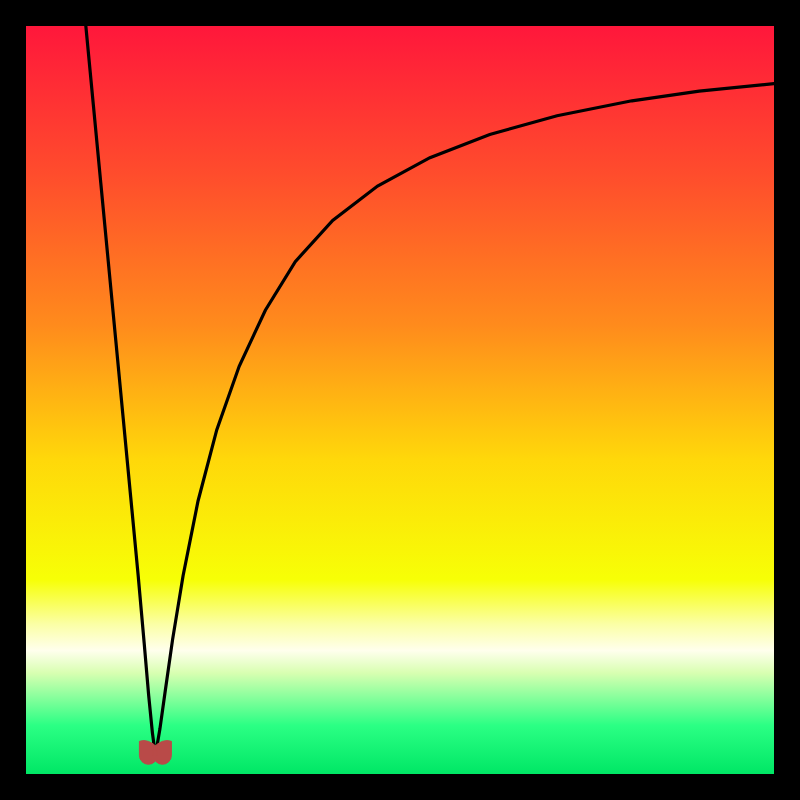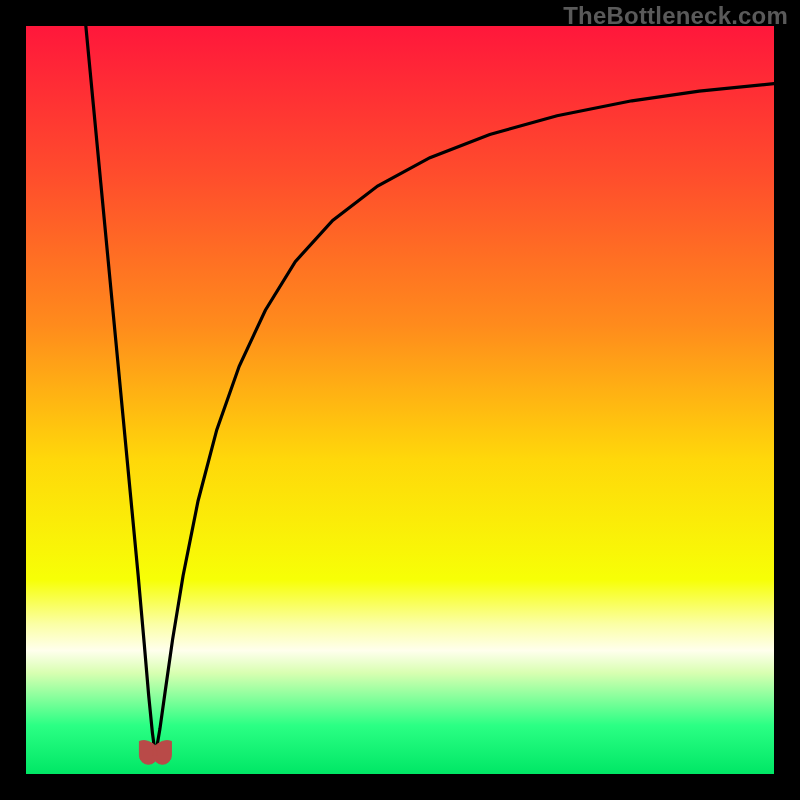--- a/index.html
+++ b/index.html
@@ -59,14 +59,13 @@
 
   <rect id="plot-rect" x="26" y="26" width="748" height="748" fill="url(#bg-grad)"></rect>
 
   <g clip-path="url(#plot-clip)">
     <path id="curve-left" fill="none" stroke="#000" stroke-width="3.2" stroke-linecap="round" d="M85.84 26.00 L93.32 104.54 L100.80 183.08 L108.28 261.62 L115.76 340.16 L123.24 418.70 L130.72 497.24 L138.20 575.78 L144.18 643.10 L148.67 695.46 L152.41 732.86 L155.40 755.30 "></path>
     <path id="curve-right" fill="none" stroke="#000" stroke-width="3.2" stroke-linecap="round" d="M155.40 755.30 L159.89 729.12 L165.13 691.72 L172.61 639.36 L183.08 575.78 L198.04 500.98 L216.74 429.92 L239.18 366.34 L265.36 310.24 L295.28 261.62 L332.68 220.48 L377.56 186.07 L429.92 157.65 L489.76 134.46 L557.08 115.76 L631.88 100.80 L699.20 91.08 L774.00 83.60 "></path>
     <path id="min-marker" fill="#b94a48" stroke="#b94a48" stroke-width="1" d="M 139.40400000000002 741.3 L 139.40400000000002 755.3 A 9 9 0 0 0 157.40400000000002 755.3 L 157.40400000000002 750.4 L 153.40400000000002 750.4 L 153.40400000000002 755.3 A 9 9 0 0 0 171.40400000000002 755.3 L 171.40400000000002 741.3 Q 162.40400000000002 738.3 153.40400000000002 747.5999999999999 L 157.40400000000002 747.5999999999999 Q 148.40400000000002 738.3 139.40400000000002 741.3 Z"></path>
   </g>
 </svg>
 
-<div class="watermark">TheBottleneck.com</div>
 </div>
 
 </body></html>

